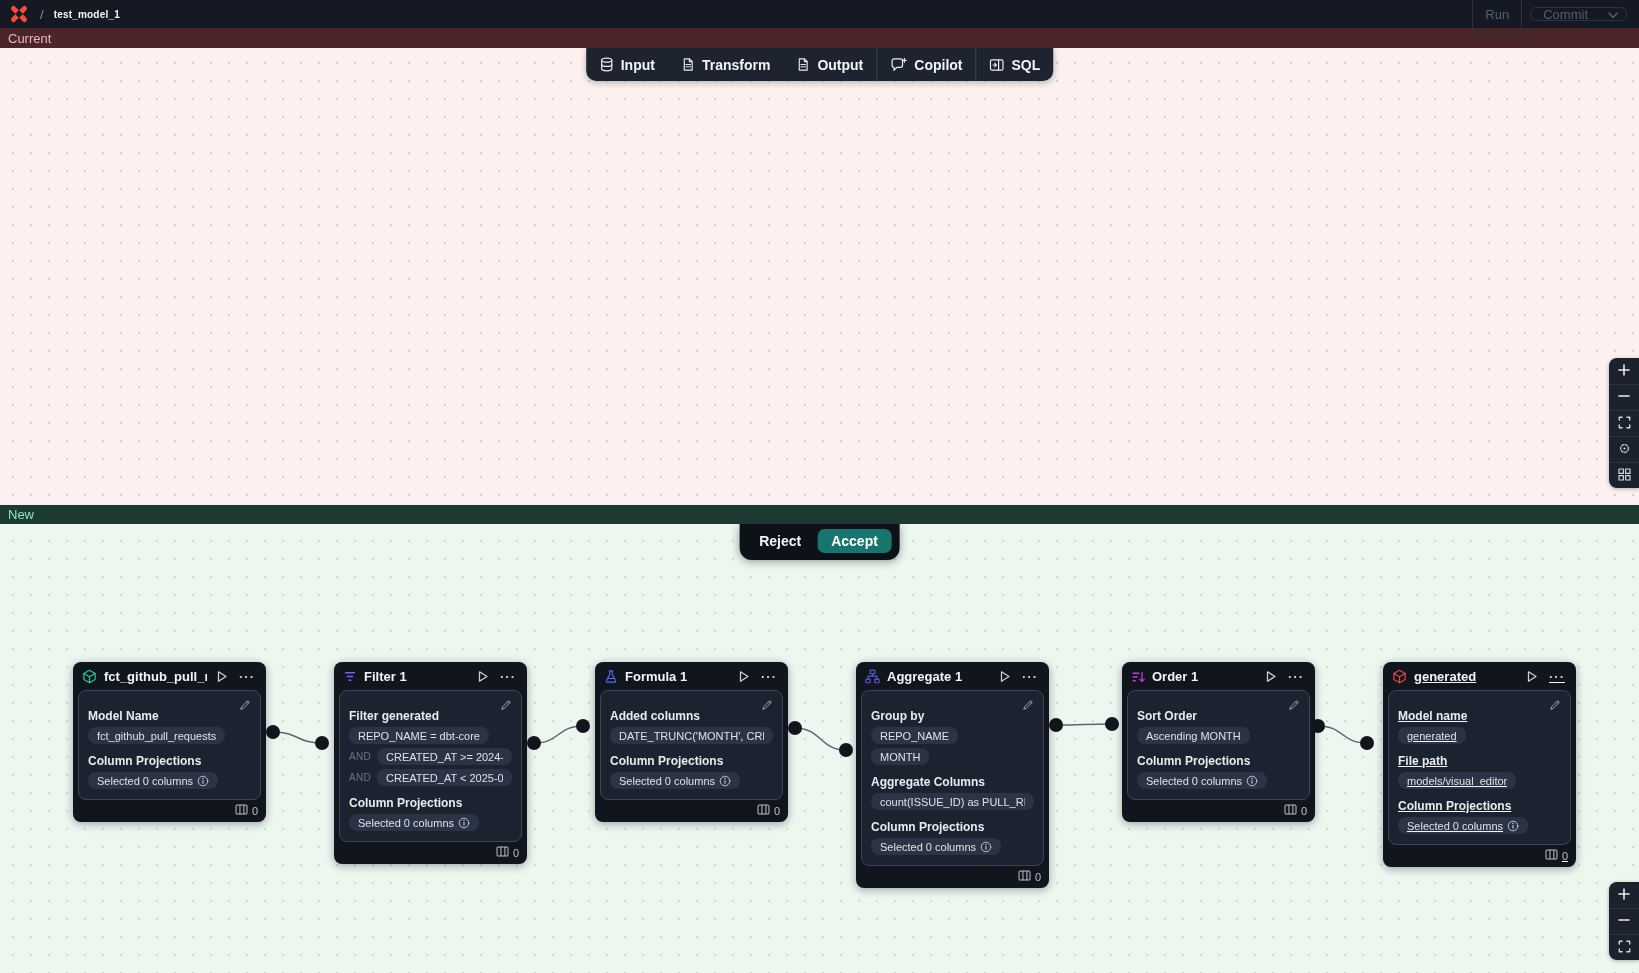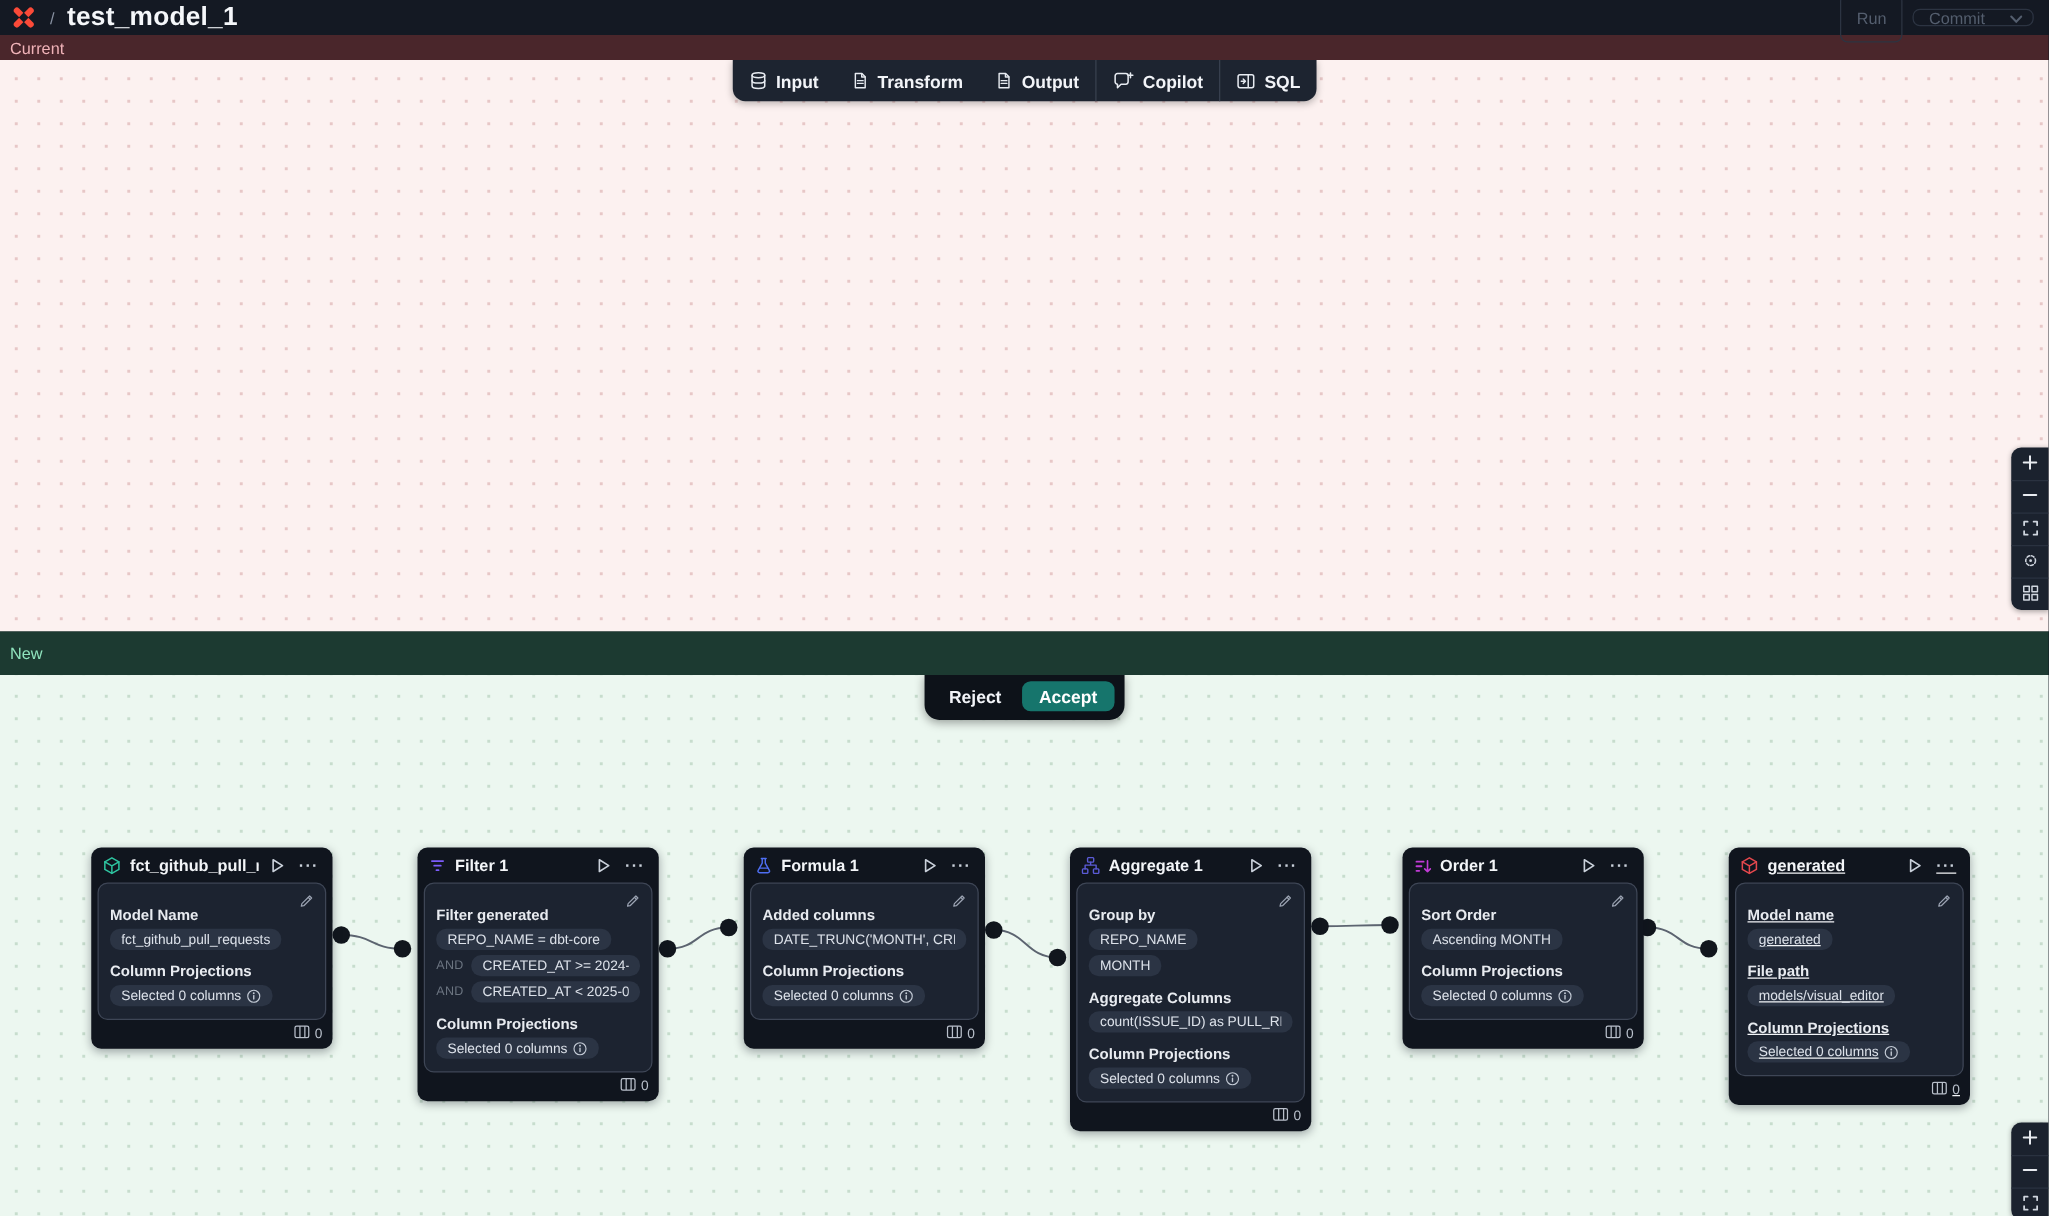--- a/index.html
+++ b/index.html
@@ -4,34 +4,34 @@
 <style>
   * { margin:0; padding:0; box-sizing:border-box; }
   html,body { width:1639px; height:973px; overflow:hidden; background:#141923;
               font-family:"Liberation Sans", sans-serif; }
 
   
   .topbar { position:relative; height:28px; background:#141923; display:flex; align-items:center;
             padding:0 8px; gap:10px; }
   .logo { width:22px; height:22px; display:flex; align-items:center; justify-content:center; }
   .crumb-sep { color:#8a93a3; font-size:13px; }
-  .model-title { color:#f5f7fa; font-size:21px; font-weight:bold; letter-spacing:.2px; }
+  .model-title { color:#f5f7fa; font-size:10px; font-weight:bold; letter-spacing:.2px; }
   .topbar-right { margin-left:auto; display:flex; gap:8px; align-items:center; padding-right:4px; }
   .tb-btn { background:transparent; border:1px solid #2c3442; border-radius:6px; color:#545e6e;
             font-size:13px; padding:2px 12px; height:39px; font-family:inherit; display:flex; align-items:center; gap:6px; }
   .commit-group { display:flex; align-items:stretch; border:1px solid #2c3442; border-radius:6px; height:14px; }
   .commit-group button { background:transparent; border:none; color:#545e6e; font-size:13px;
             font-family:inherit; display:flex; align-items:center; }
   .commit-main { padding:0 12px; }
   .commit-caret { padding:0 8px; border-left:1px solid #2c3442; }
 
   
   .band { height:20px; display:flex; align-items:center; padding:2px 8px; font-size:13px; }
   .band-current { background:#4a262b; color:#f0b3b8; }
-  .band-new { background:#1c3a31; color:#8fe3bd; height:35px; }
+  .band-new { background:#1c3a31; color:#8fe3bd; height:19px; }
 
   
   .canvas { position:relative; overflow:hidden; }
   .canvas-current { height:457px; background-color:#fcf1f0;
       background-image:radial-gradient(#e7c7c7 1.2px, transparent 1.3px);
       background-size:18px 18px; background-position:4px 6px; }
   .canvas-new { height:449px; background-color:#ecf7f0;
       background-image:radial-gradient(#c7ddcd 1.2px, transparent 1.3px);
       background-size:18px 18px; background-position:4px 8px; }
 

